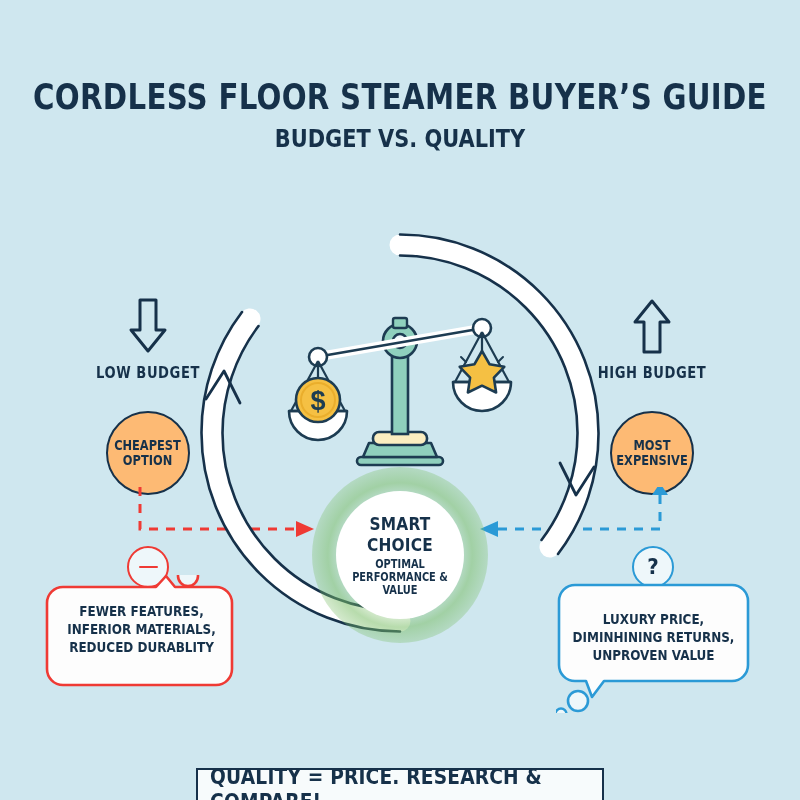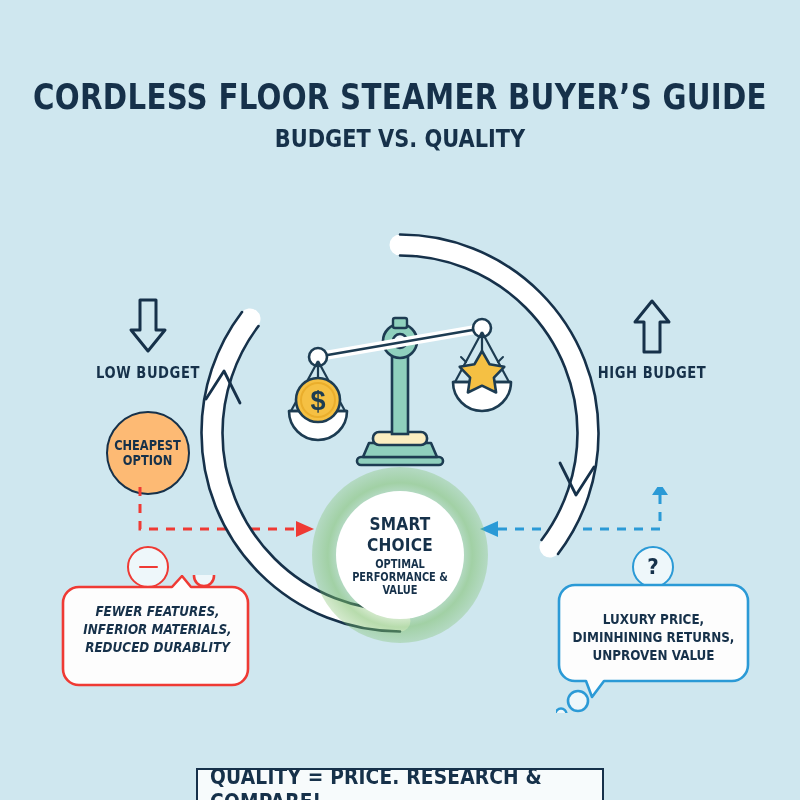--- a/index.html
+++ b/index.html
@@ -186,21 +186,21 @@
     font-family: "Liberation Sans Narrow", "DejaVu Sans Condensed", "Liberation Sans", sans-serif;
     font-weight: bold;
     font-size: 22px;
     color: #16314a;
     line-height: 1;
   }
   
   .callout {
     position: absolute;
   }
-  #callout-left  { left: 60px;  top: 540px; width: 195px; height: 115px; font-style: italic; }
+  #callout-left  { left: 44px;  top: 540px; width: 195px; height: 115px; }
   #callout-right { left: 556px; top: 548px; width: 195px; height: 130px; }
 
   .callout-text {
     position: absolute;
     width: 100%;
     text-align: center;
     font-size: 14.2px;
     line-height: 1.28;
     transform: scaleX(0.94);
   }
@@ -268,20 +268,23 @@
       <span>REDUCED DURABLITY</span>
     </div>
   </div>
 
   <svg class="budget-arrow" id="arrow-up" viewBox="0 0 44 56">
     <path d="M30 54 h-16 v-30 h-9 L22 3 L39 24 h-9 Z" fill="none" stroke="#16314a" stroke-width="3" stroke-linejoin="round" stroke-linecap="round"></path>
   </svg>
 
   <div class="cond side-label" id="label-high">HIGH BUDGET</div>
 
+  <div class="opt-circle" id="circle-expensive">
+    <span class="cond"><b>MOST</b><br><b>EXPENSIVE</b></span>
+  </div>
 
   <svg id="dash-right" viewBox="0 0 210 60">
     <path d="M188 8 V42 H24" fill="none" stroke="#2b9ad6" stroke-width="3" stroke-dasharray="9 8" stroke-linecap="butt"></path>
     <path d="M180 8 L188 -4 L196 8 Z" fill="#2b9ad6"></path>
     <path d="M26 34 L8 42 L26 50 Z" fill="#2b9ad6"></path>
   </svg>
 
   <div class="badge" id="badge-question">
     <span>?</span>
   </div>

